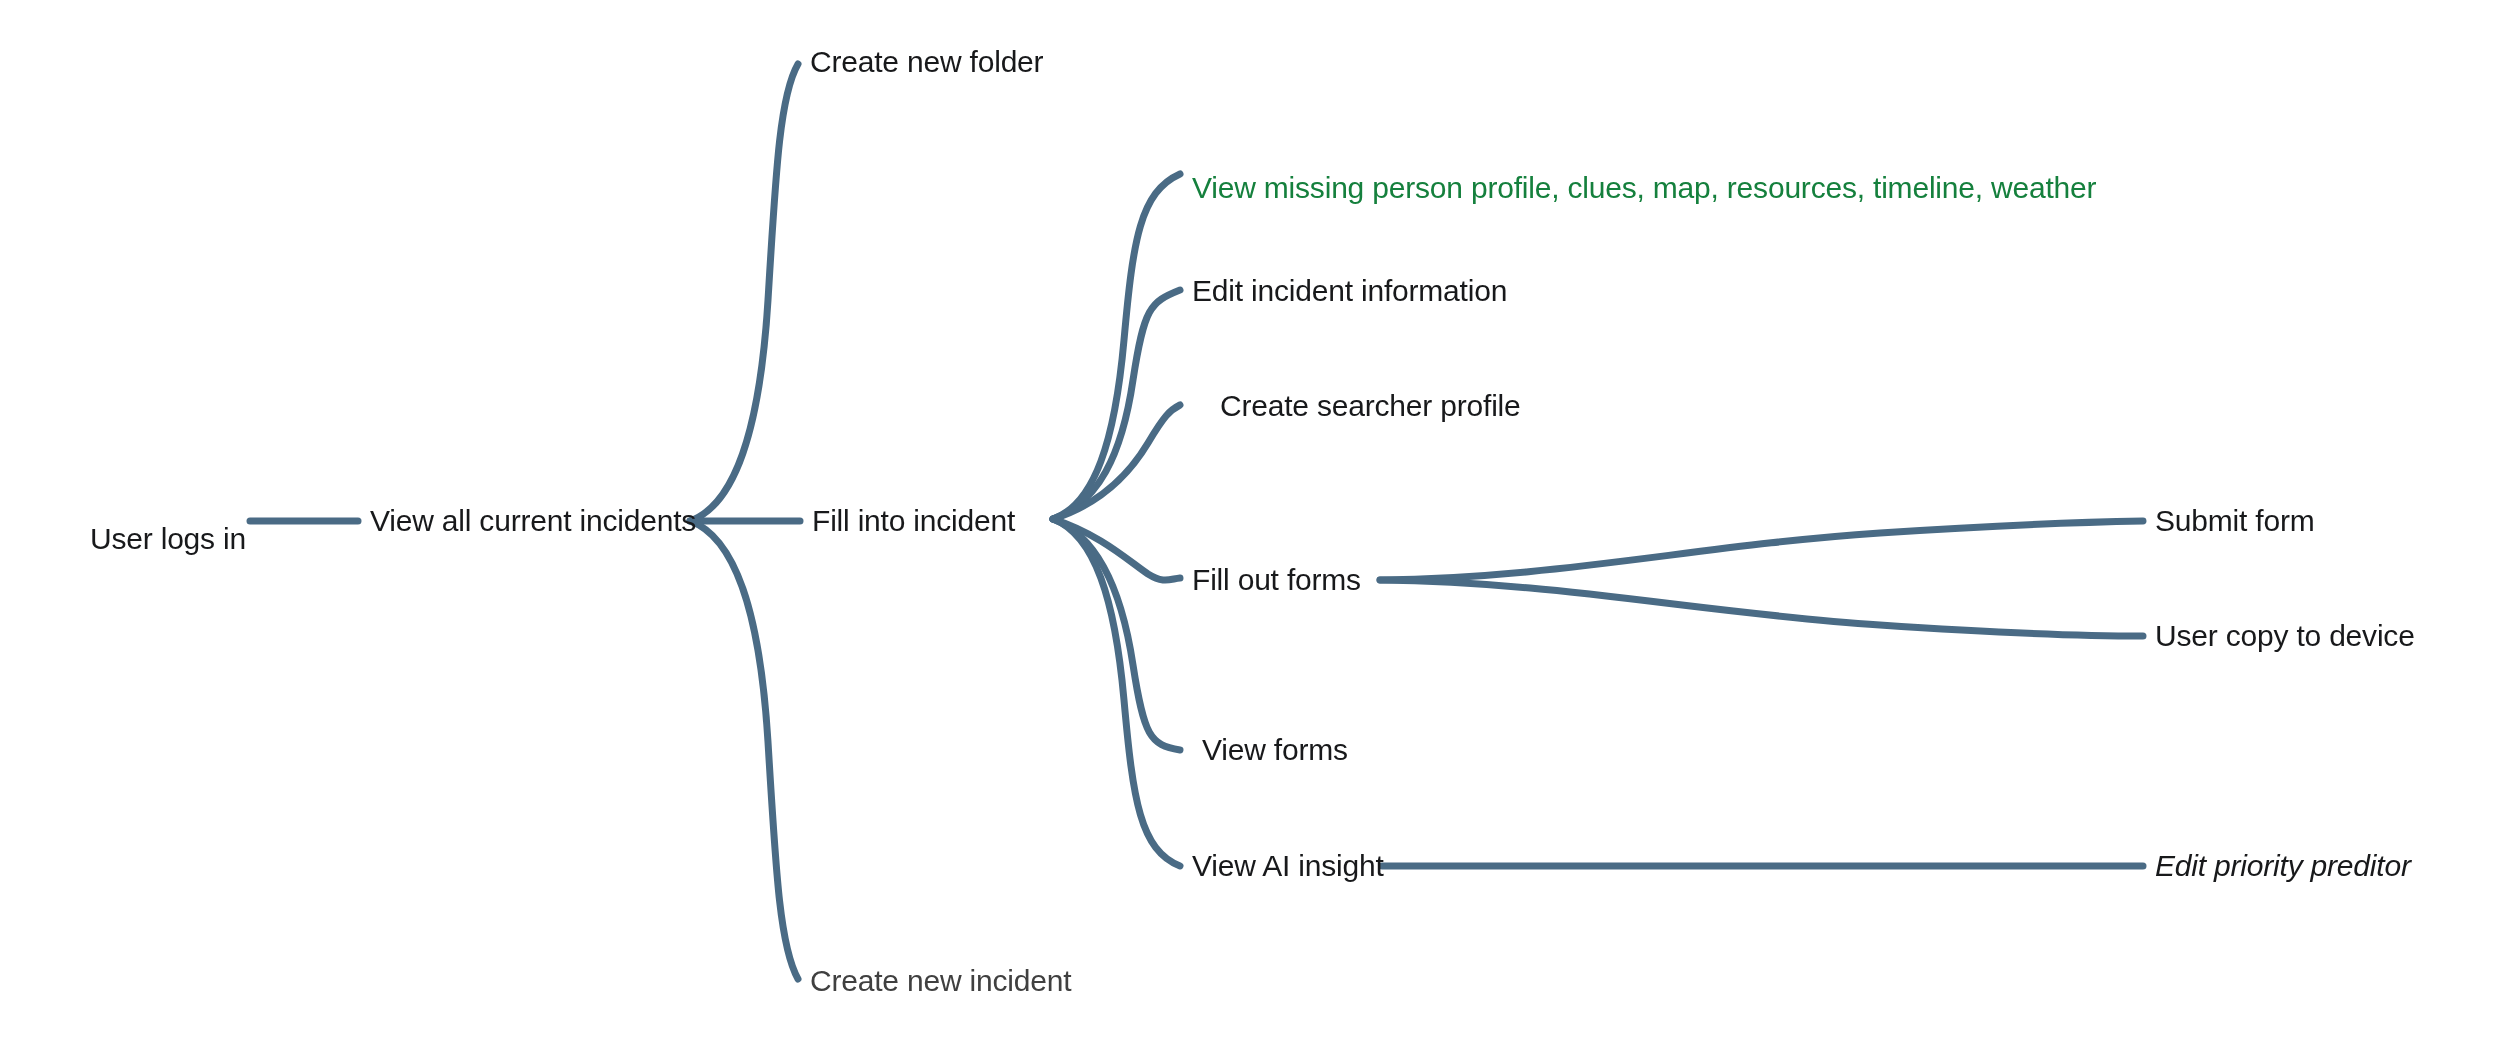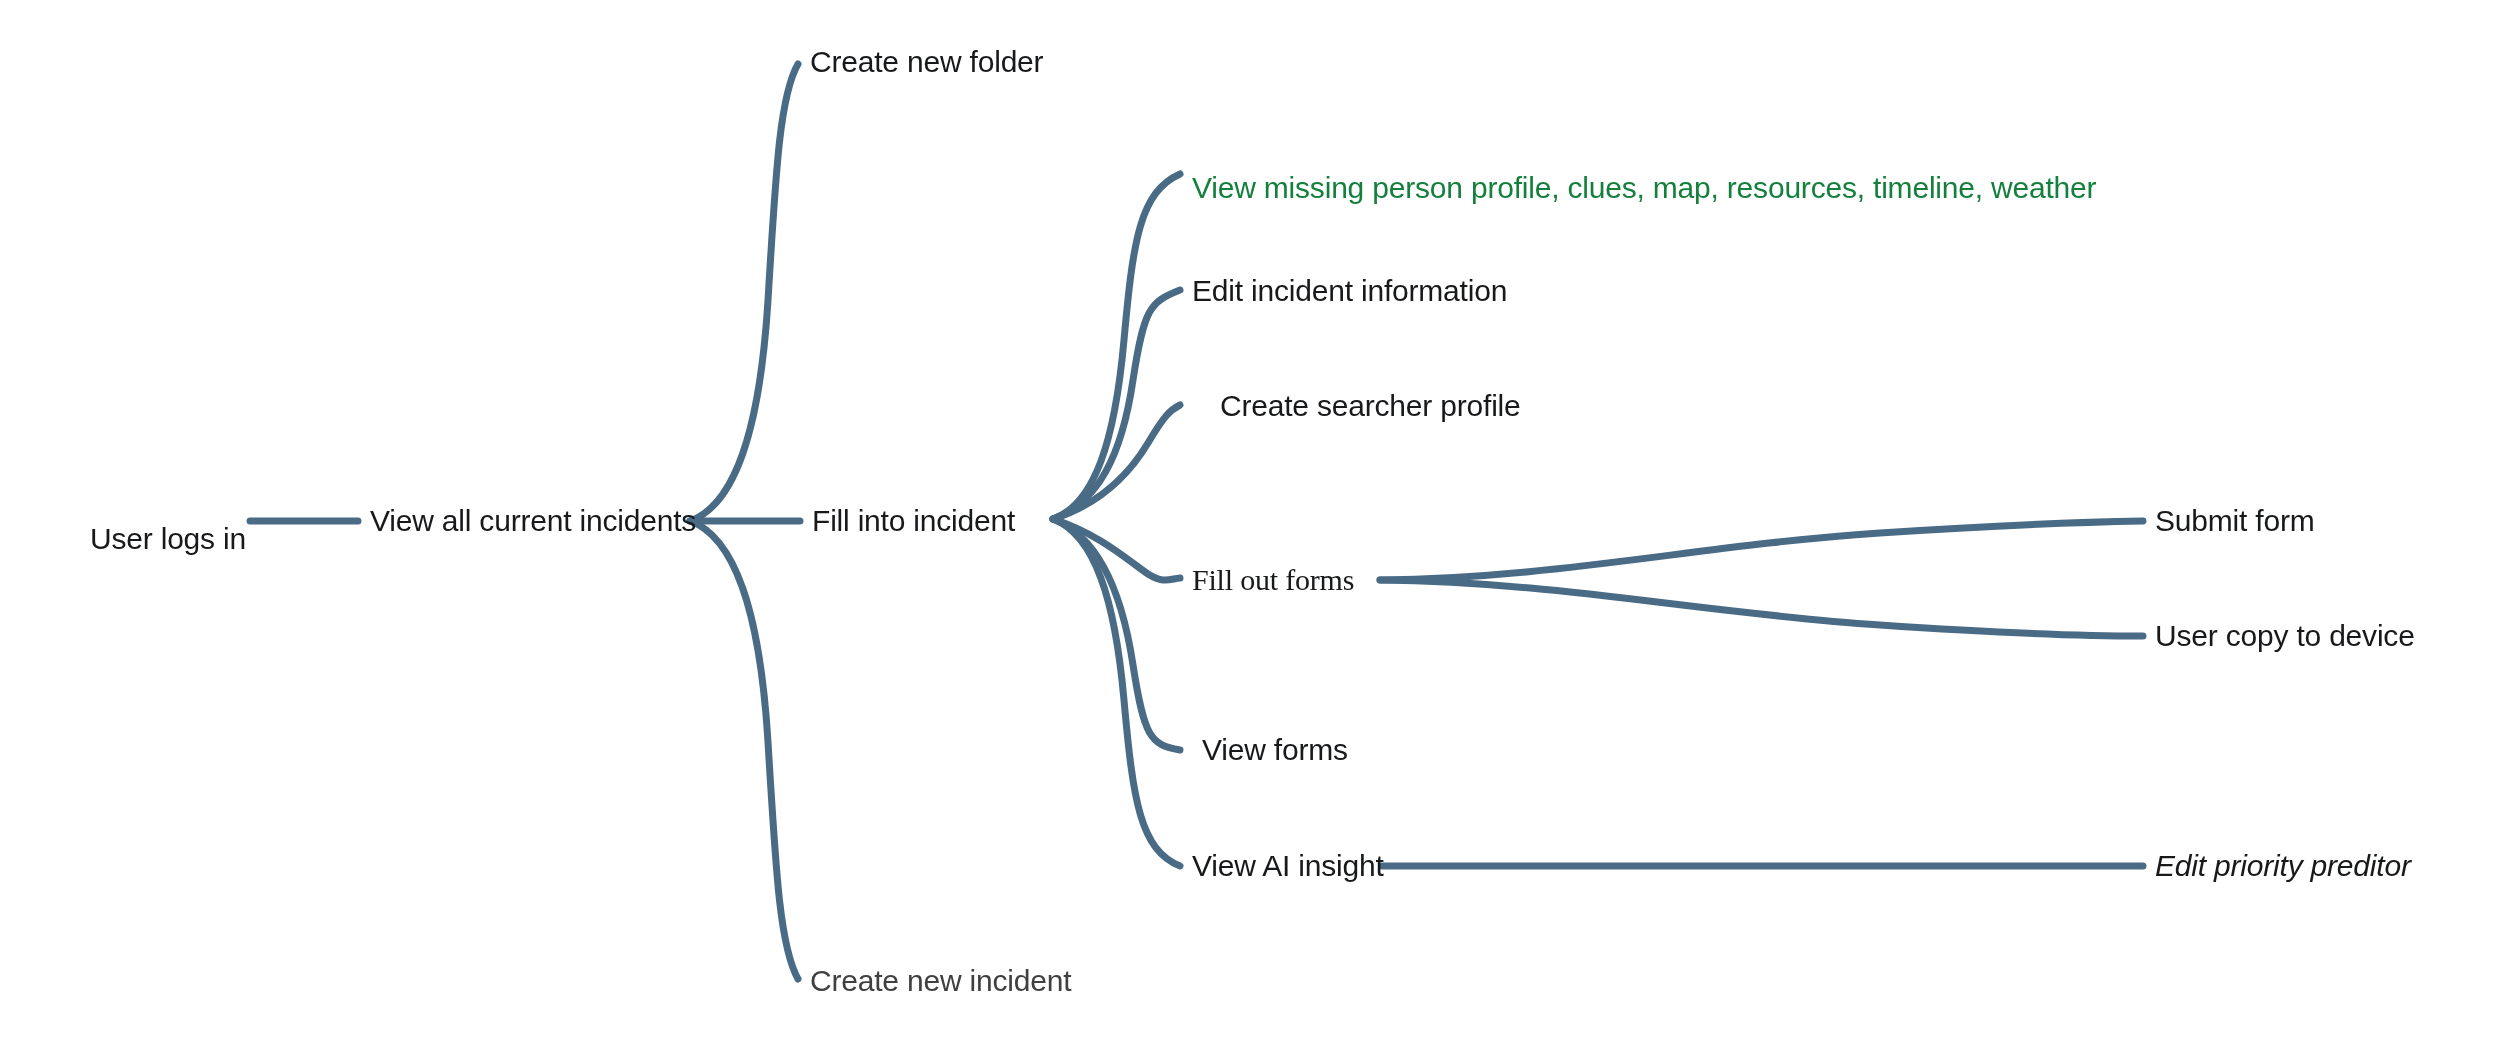--- a/index.html
+++ b/index.html
@@ -68,21 +68,21 @@
 
   <div id="labels">
     <div class="node-label anchor-left" style="left: 90px; top: 539px; color: rgb(24, 25, 27); font-size: 30px;">User logs in</div>
     <div class="node-label anchor-left" style="left: 370px; top: 521px; color: rgb(24, 25, 27); font-size: 30px;">View all current incidents</div>
     <div class="node-label anchor-left" style="left: 810px; top: 62px; color: rgb(24, 25, 27); font-size: 30px;">Create new folder</div>
     <div class="node-label anchor-left" style="left: 810px; top: 981px; color: #404040; font-size: 30px;">Create new incident</div>
     <div class="node-label anchor-left" style="left: 812px; top: 521px; color: rgb(24, 25, 27); font-size: 30px;">Fill into incident</div>
     <div class="node-label anchor-left" style="left: 1192px; top: 176px; color: #15803d; font-size: 30px; margin-top: 12px;">View missing person profile, clues, map, resources, timeline, weather</div>
     <div class="node-label anchor-left" style="left: 1192px; top: 291px; color: rgb(24, 25, 27); font-size: 30px;">Edit incident information</div>
     <div class="node-label anchor-left" style="left: 1220px; top: 406px; color: rgb(24, 25, 27); font-size: 30px;">Create searcher profile</div>
-    <div class="node-label anchor-left" style="left: 1192px; top: 580px; color: rgb(24, 25, 27); font-size: 30px; font-family: Liberation Serif, serif;">Fill out forms</div>
+    <div class="node-label anchor-left" style="left: 1192px; top: 580px; color: rgb(24, 25, 27); font-size: 30px;">Fill out forms</div>
     <div class="node-label anchor-left" style="left: 1202px; top: 750px; color: rgb(24, 25, 27); font-size: 30px;">View forms</div>
     <div class="node-label anchor-left" style="left: 1192px; top: 866px; color: rgb(24, 25, 27); font-size: 30px;">View AI insight</div>
     <div class="node-label anchor-left" style="left: 2155px; top: 521px; color: rgb(24, 25, 27); font-size: 30px;">Submit form</div>
     <div class="node-label anchor-left" style="left: 2155px; top: 636px; color: rgb(24, 25, 27); font-size: 30px;">User copy to device</div>
     <div class="node-label anchor-left" style="left: 2155px; top: 866px; color: rgb(24, 25, 27); font-size: 30px; font-style: italic;">Edit priority preditor</div>
   </div>
 
 </div>
 
 </body></html>

